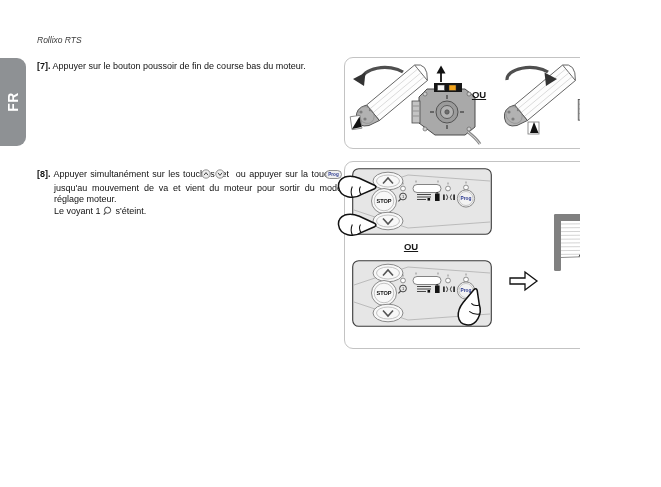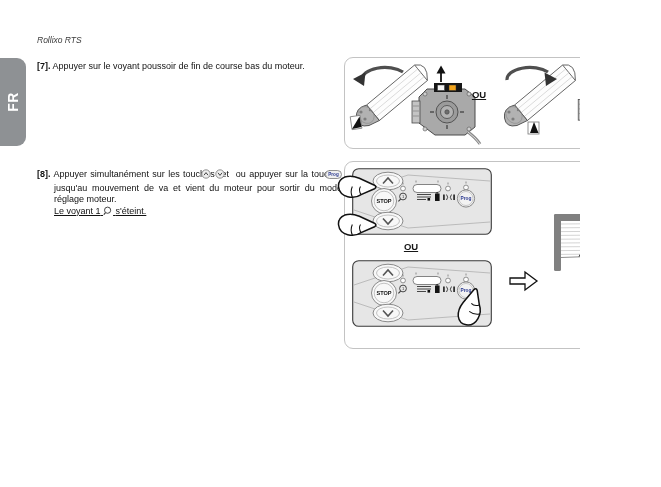--- a/index.html
+++ b/index.html
@@ -8,21 +8,21 @@
   .abs{position:absolute;}
   .doc-title{left:37px;top:7px;font-size:8.5px;font-style:italic;color:#3c3c3c;}
   .fr-tab{left:0;top:30px;width:26px;height:88px;background:#8e9194;
           border-radius:0 9px 9px 0;display:flex;align-items:center;justify-content:center;}
   .fr-tab span{transform:rotate(-90deg);color:#fff;font-weight:bold;font-size:14px;letter-spacing:.5px;}
   .step{font-size:9px;line-height:11.5px;color:#111;}
   .step7{left:37px;top:33px;width:302px;}
   .step8{left:37px;top:141px;width:305px;}
   .step p{margin:0;}
   .s8main{text-align:justify;padding-left:17px;text-indent:-17px;}
-  .s8line2{padding-left:17px;text-decoration:underline;}
+  .s8line2{padding-left:17px;}
   .num{font-weight:bold;}
   .ik{display:inline-block;vertical-align:-2px;}
   .fig-box{border:1px solid #c3c3c3;border-radius:9px;background:#fff;}
   .box-motor{left:344px;top:29px;width:297px;height:90px;}
   .box-panel{left:344px;top:133px;width:297px;height:186px;}
   .ou{font-weight:bold;font-size:9.5px;color:#161616;text-align:center;text-decoration:underline;}
   .ou1{left:468px;top:61px;width:22px;}
   .ou2{left:400px;top:213px;width:22px;}
   .hand3{transform:rotate(-75deg);}
   svg{display:block;}
@@ -44,21 +44,21 @@
     </defs>
   </svg>
 
   <div class="abs doc-title">Rollixo RTS</div>
 
   <div class="abs fr-tab">
     <span>FR</span>
   </div>
 
   <div class="abs step step7">
-    <p><span class="num">[7].</span> <span>Appuyer sur le voyant poussoir de fin de course bas du moteur.</span></p>
+    <p><span class="num">[7].</span> <span>Appuyer sur le bouton poussoir de fin de course bas du moteur.</span></p>
   </div>
 
   <div class="abs step step8">
     <p class="s8main"><span class="num">[8].</span>
       <span>Appuyer simultanément sur les touches</span>
       <span class="ik"><svg width="10" height="10" viewBox="0 0 10 10">
             <circle cx="5" cy="5" r="4.2" fill="#efefef" stroke="#777" stroke-width="0.8"></circle>
             <path d="M3,6.2 L5,3.6 L7,6.2" fill="none" stroke="#444" stroke-width="1"></path>
           </svg></span>
       <span>et</span>

